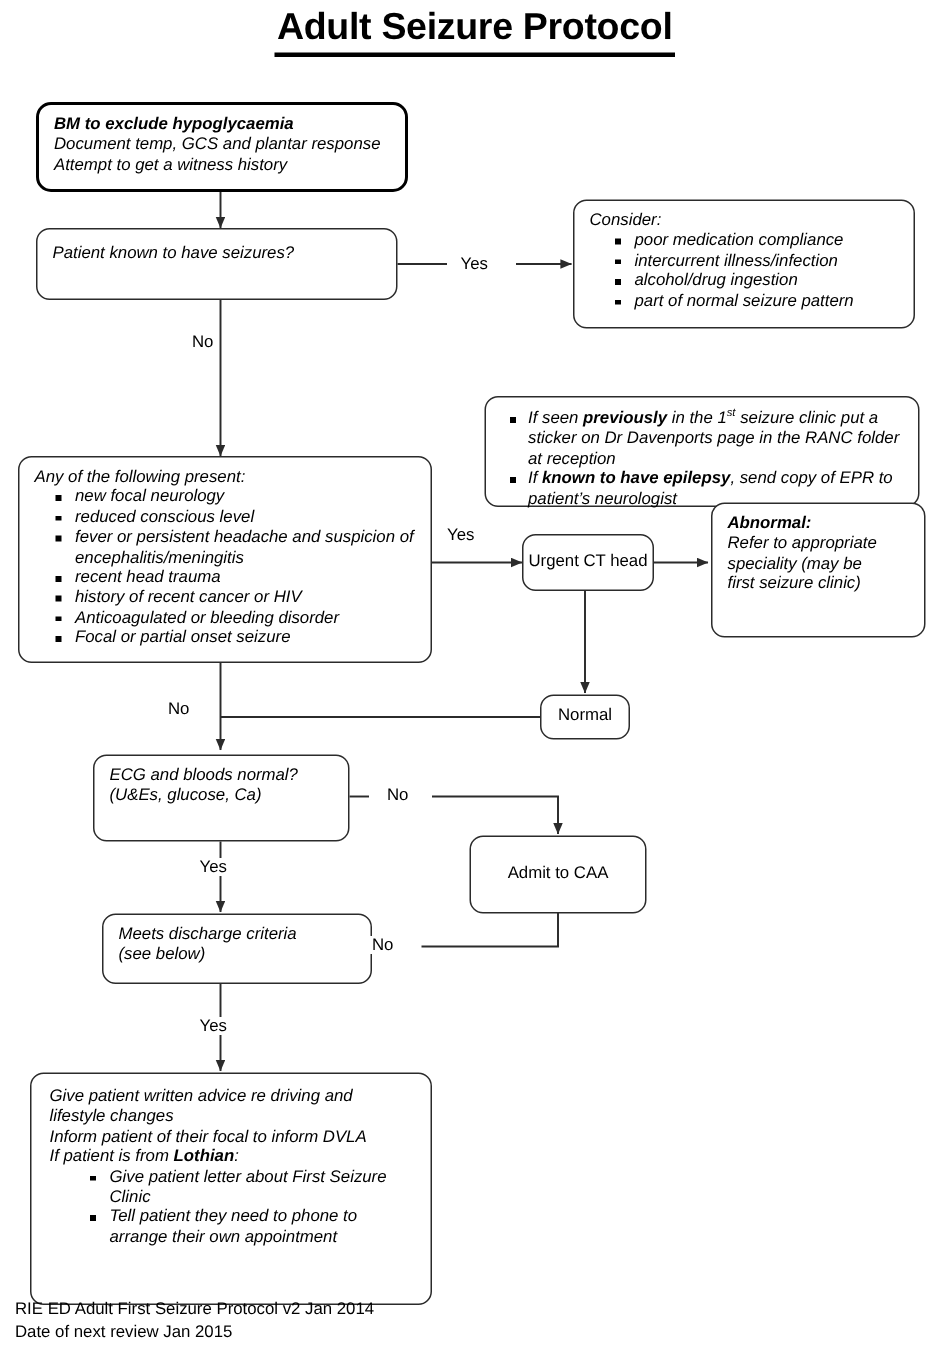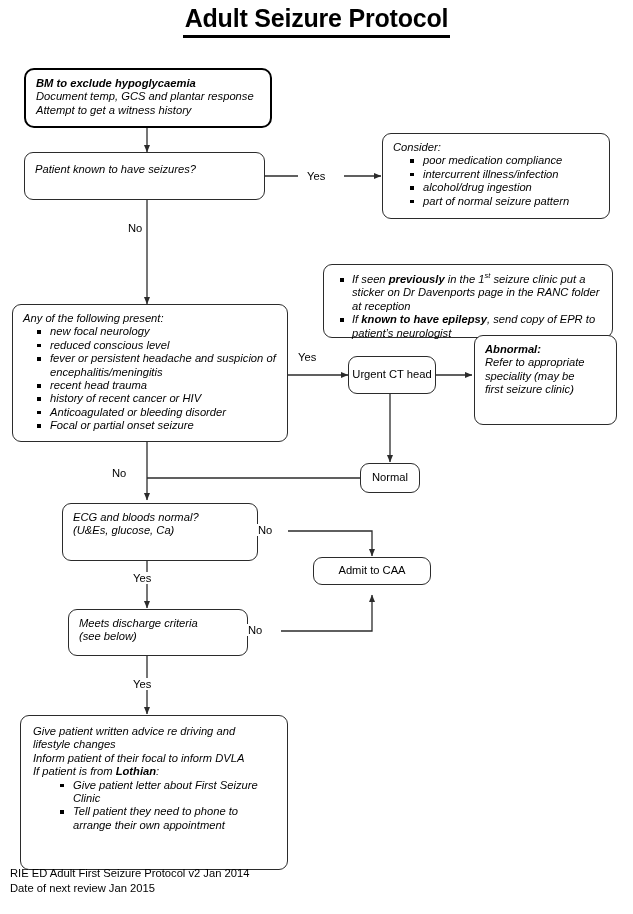--- a/index.html
+++ b/index.html
@@ -167,26 +167,26 @@
   <div><b>Abnormal:</b></div>
   <div>Refer to appropriate</div>
   <div>speciality (may be</div>
   <div>first seizure clinic)</div>
 </div>
 
 <div class="box center" style="left:360px;top:463px;width:60px;height:30px;">
   <span>Normal</span>
 </div>
 
-<div class="box vtop" style="left:62px;top:503px;width:196px;height:58px;">
+<div class="box vtop" style="left:62px;top:503px;width:171px;height:58px;">
   <div>ECG and bloods normal?</div>
   <div>(U&amp;Es, glucose, Ca)</div>
 </div>
 
-<div class="box center" style="left:313px;top:557px;width:118px;height:28px;">
+<div class="box center" style="left:313px;top:557px;width:118px;height:52px;">
   <span>Admit to CAA</span>
 </div>
 
 <div class="box vtop" style="left:68px;top:609px;width:180px;height:47px;">
   <div>Meets discharge criteria</div>
   <div>(see below)</div>
 </div>
 
 <div class="box vtop" style="left:20px;top:715px;width:268px;height:155px;padding:9px 10px 6px 12px;">
   <div>Give patient written advice re driving and</div>

